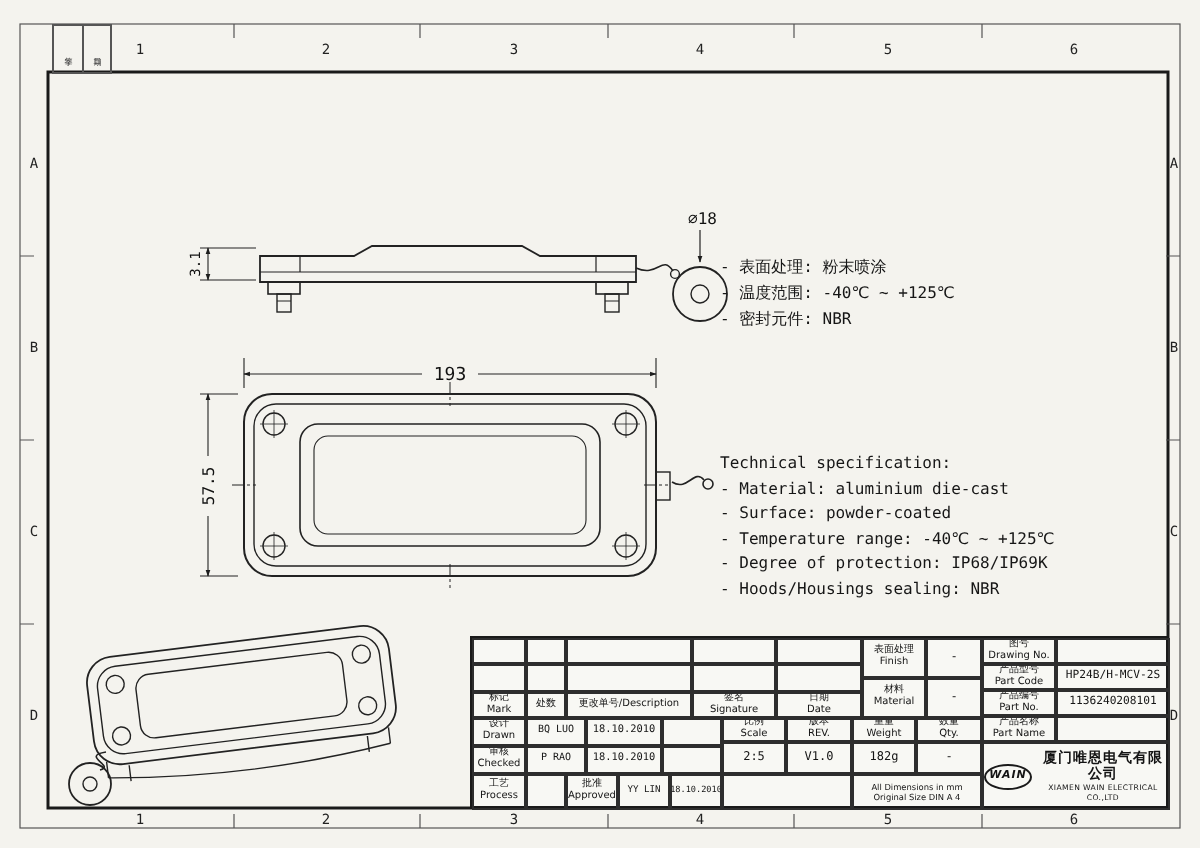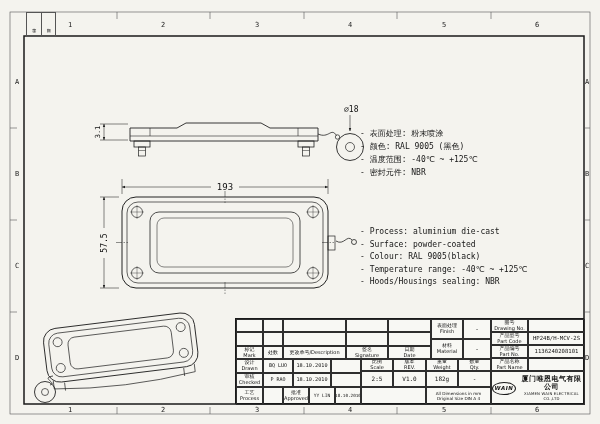--- a/index.html
+++ b/index.html
@@ -146,30 +146,30 @@
   </g>
 </svg>
 
 <div class="ct">
   <div class="ct-col">签字</div>
   <div class="ct-col">日期</div>
 </div>
 
 <div class="spec" style="left:360px;top:127px;">
   <div class="spec-line">- 表面处理: 粉末喷涂</div>
-  <div class="spec-line">- 颜色: RAL 9005 (黑色)</div>
   <div class="spec-line">- 温度范围: -40℃ ~ +125℃</div>
   <div class="spec-line">- 密封元件: NBR</div>
 </div>
 
 <div class="spec" style="left:360px;top:226px;line-height:12.5px;">
-  <div class="spec-line">- Process: aluminium die-cast</div>
+  <div class="spec-title">Technical specification:</div>
+  <div class="spec-line">- Material: aluminium die-cast</div>
   <div class="spec-line">- Surface: powder-coated</div>
-  <div class="spec-line">- Colour: RAL 9005(black)</div>
   <div class="spec-line">- Temperature range: -40℃ ~ +125℃</div>
+  <div class="spec-line">- Degree of protection: IP68/IP69K</div>
   <div class="spec-line">- Hoods/Housings sealing: NBR</div>
 </div>
 
 <div class="tb">
 
   <div class="cell" style="left:0;top:0;width:27px;height:13px;"></div>
   <div class="cell" style="left:27px;top:0;width:20px;height:13px;"></div>
   <div class="cell" style="left:47px;top:0;width:63px;height:13px;"></div>
   <div class="cell" style="left:110px;top:0;width:42px;height:13px;"></div>
   <div class="cell" style="left:152px;top:0;width:43px;height:13px;"></div>

